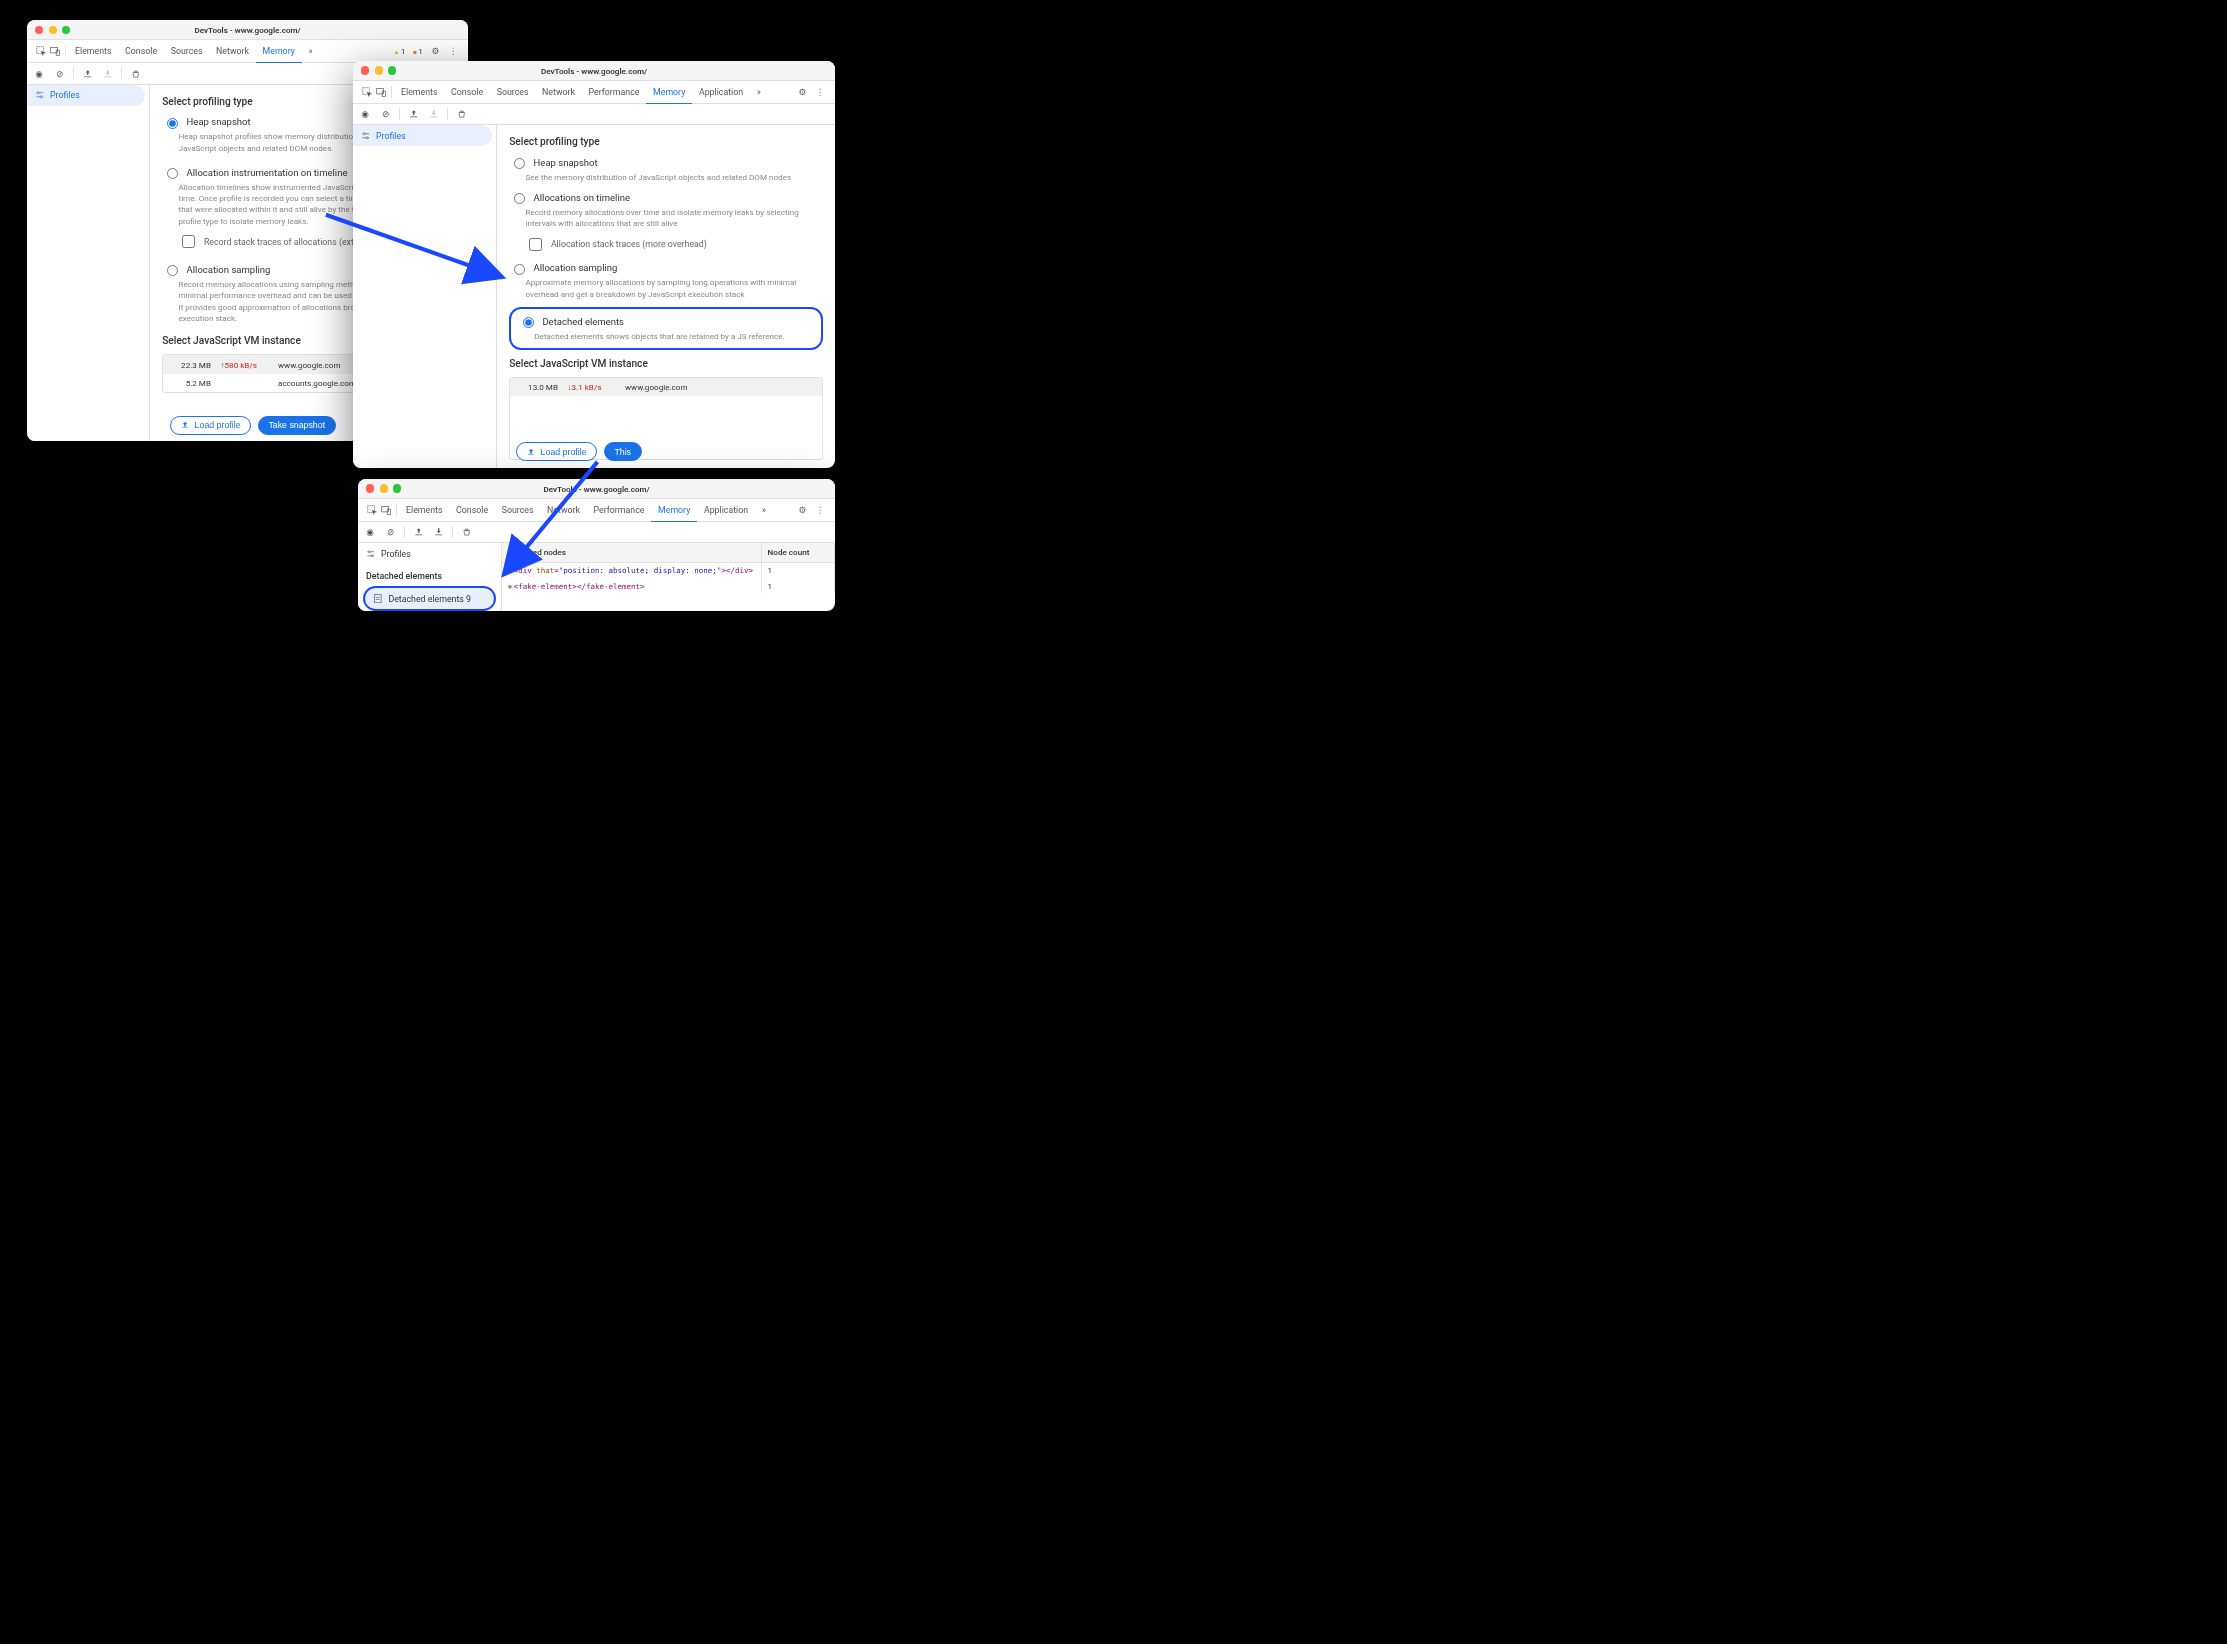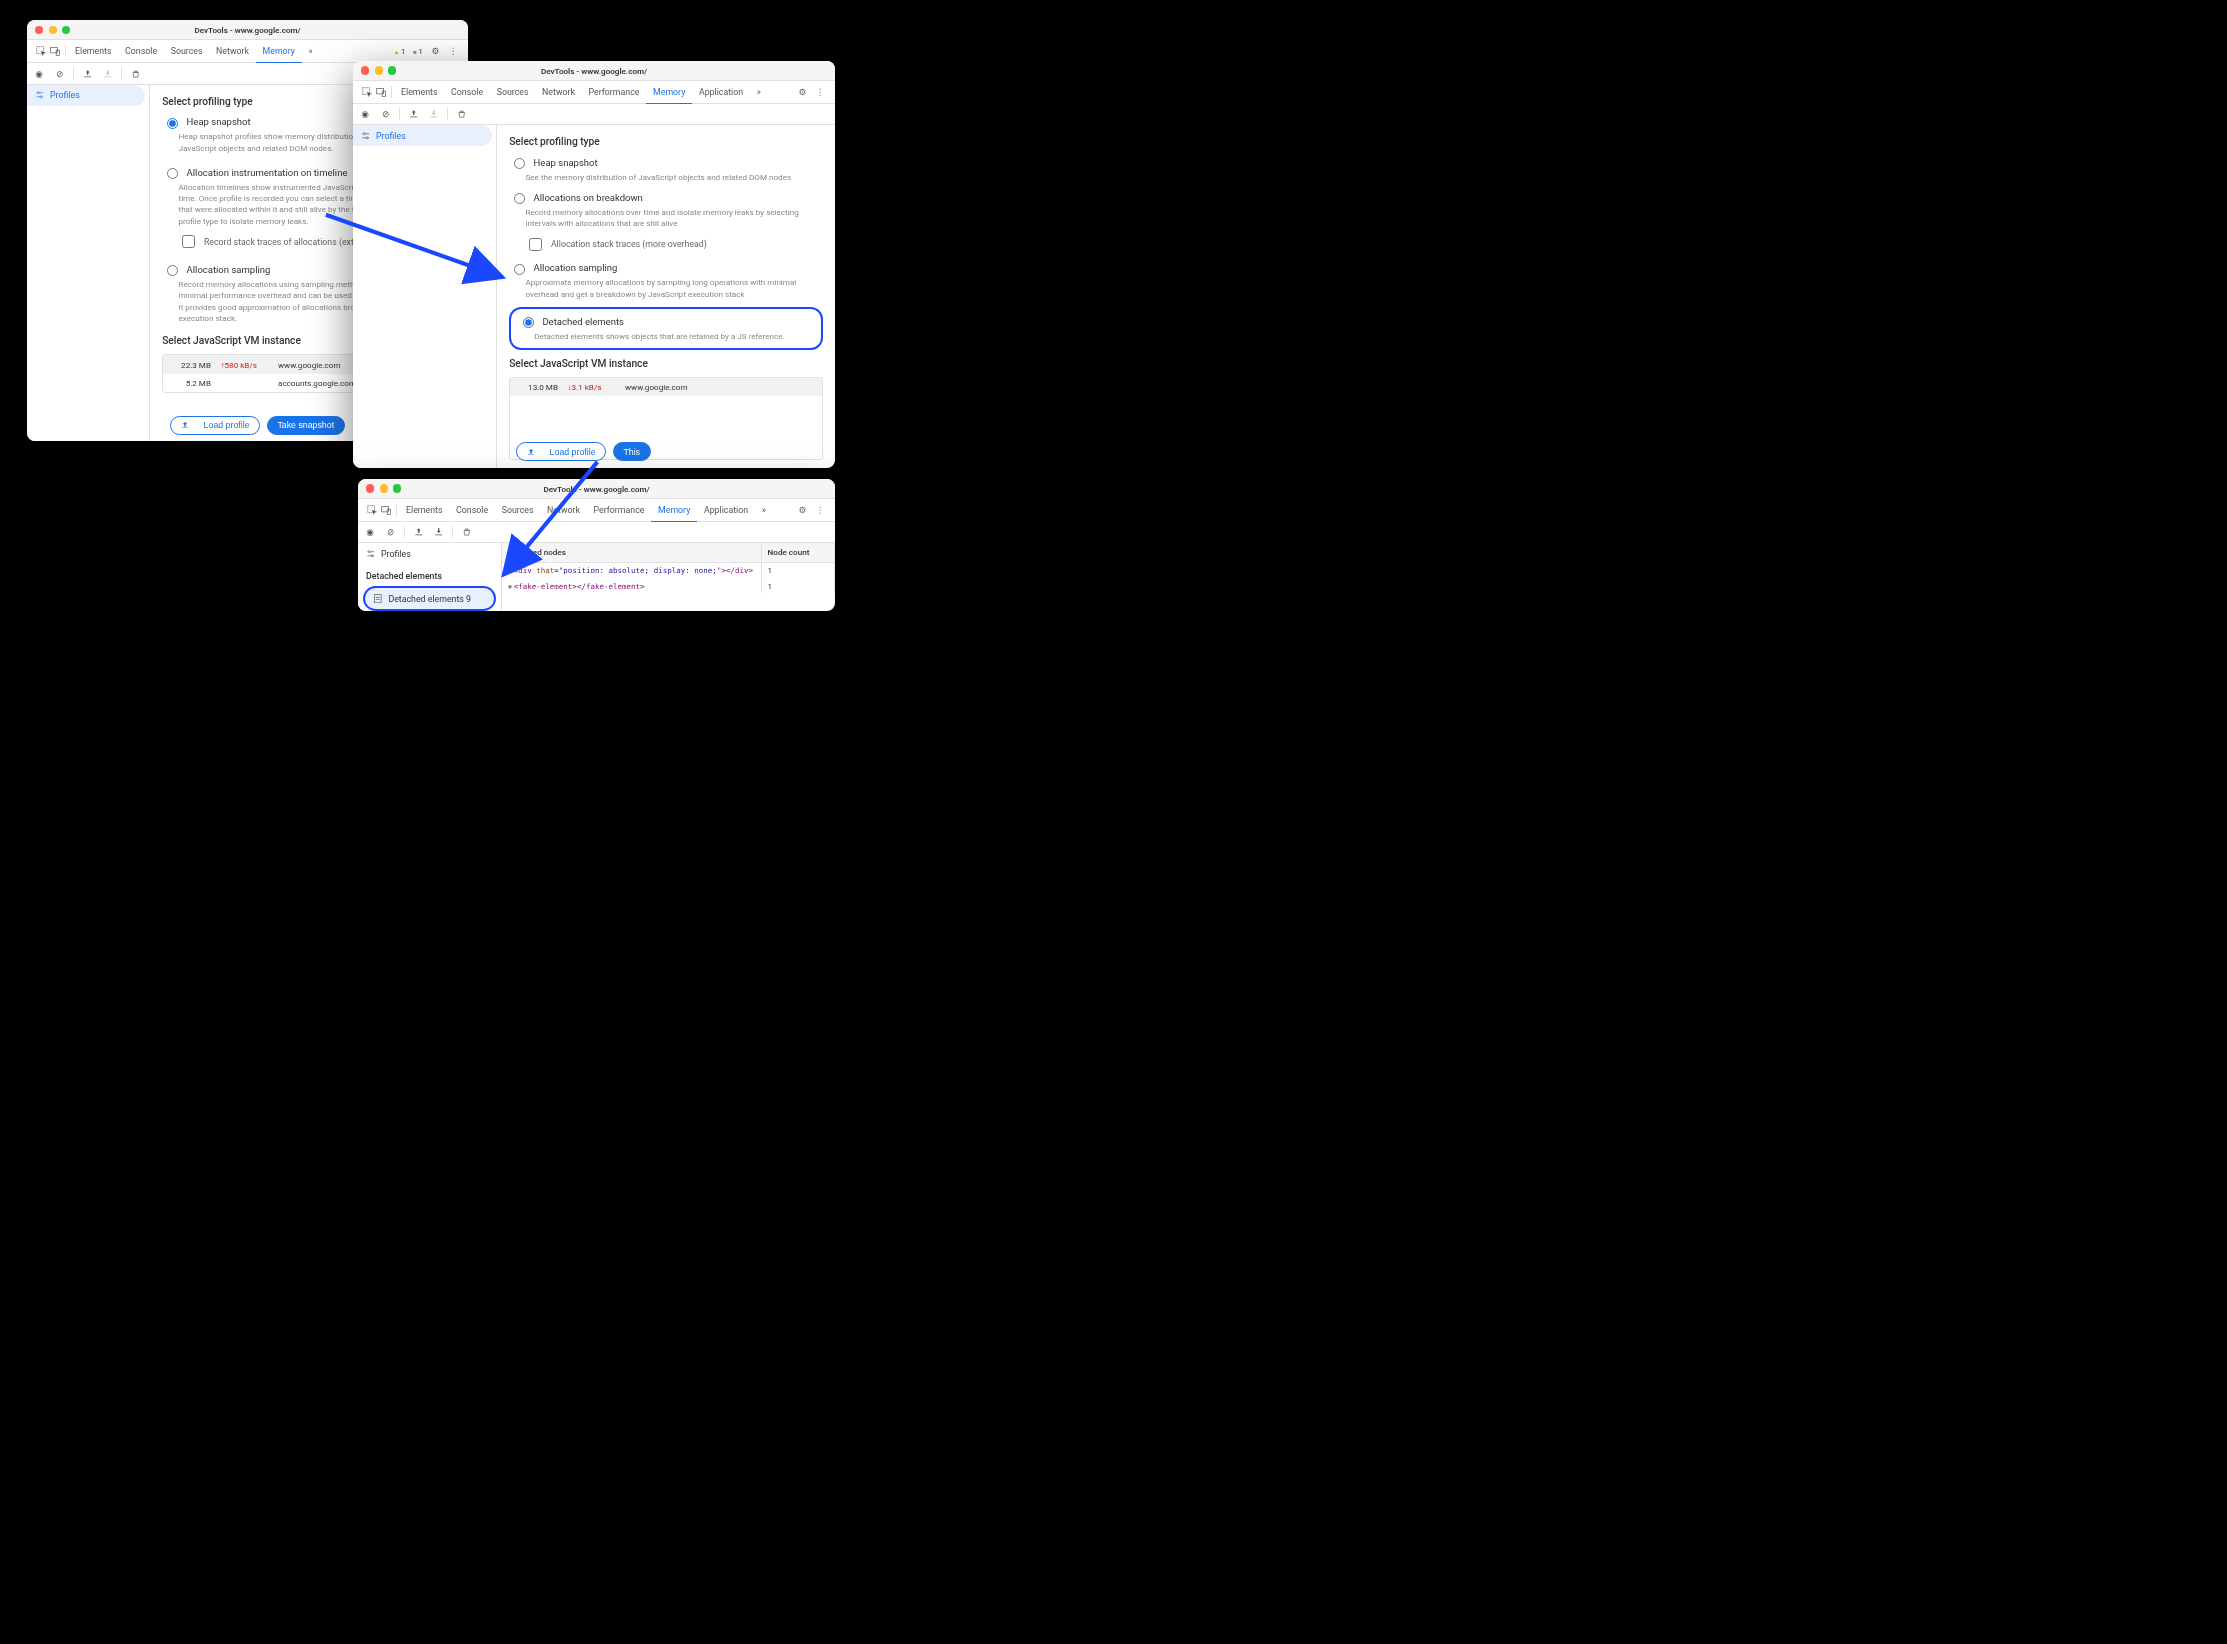--- a/index.html
+++ b/index.html
@@ -192,21 +192,21 @@
 .btn {
   border: 0.7px solid #1a73e8;
   background: #fff;
   color: #1a73e8;
   border-radius: 11px;
   padding: 3.4px 9.5px;
   font-size: 8.8px;
   cursor: pointer;
   display: inline-flex;
   align-items: center;
-  gap: 15px;
+  gap: 6px;
 }
 .btn.primary {
   background: #1a73e8;
   color: #fff;
 }
 .highlight-box {
   border: 2.7px solid #1a48ff;
   border-radius: 12.2px;
   padding: 5.4px 6.8px;
   margin-bottom: 8.1px;
@@ -463,21 +463,21 @@
       <div class="radio-option" style="margin-bottom:6.8px;">
         <label>
             <input type="radio" style="">
             <span>Heap snapshot</span>
           </label>
         <div class="radio-desc">See the memory distribution of JavaScript objects and related DOM nodes</div>
       </div>
       <div class="radio-option" style="margin-bottom:6.8px;">
         <label>
             <input type="radio" style="">
-            <span>Allocations on breakdown</span>
+            <span>Allocations on timeline</span>
           </label>
         <div class="radio-desc">Record memory allocations over time and isolate memory leaks by selecting intervals with allocations that are still alive</div>
         <div class="checkbox-row">
           <input type="checkbox" style="">
           <span>Allocation stack traces (more overhead)</span>
         </div>
       </div>
       <div class="radio-option" style="margin-bottom:6.8px;">
         <label>
             <input type="radio" style="">

